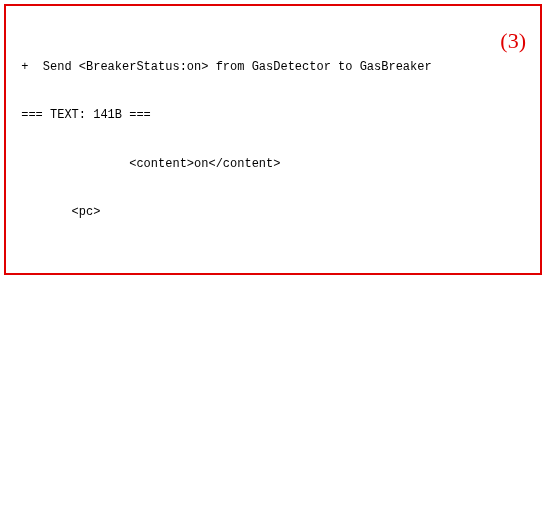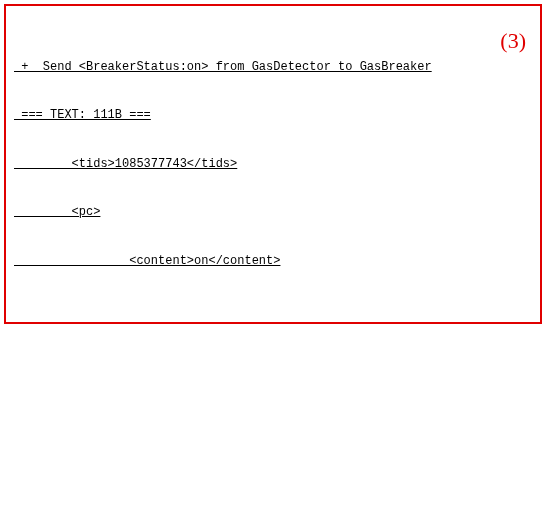--- a/index.html
+++ b/index.html
@@ -24,27 +24,26 @@
     .block-red  { border-color: #e00000; }
     .label {
       position: absolute;
       top: 20px;
       right: 14px;
       font-family: "Times New Roman", serif;
       font-size: 22px;
       font-weight: 400;
     }
     .label-red  { color: #e00000; }
-    .l { display: block; text-decoration: underline; }
+    .l { display: block; }
   </style>
 </head>
 <body>
 
 <div class="block block-red">
   <span class="label label-red">(3)</span>
   <span class="l"> +  Send &lt;BreakerStatus:on&gt; from GasDetector to GasBreaker</span>
-  <span class="l"> === TEXT: 111B ===</span>
-  <span class="l">        &lt;tids&gt;1085377743&lt;/tids&gt;</span>
+  <span class="l"> === TEXT: 141B ===</span>
+  <span class="l">                &lt;content&gt;on&lt;/content&gt;</span>
   <span class="l">        &lt;pc&gt;</span>
-  <span class="l">                &lt;content&gt;on&lt;/content&gt;</span>
   
   
 </div>
 
 </body></html>

